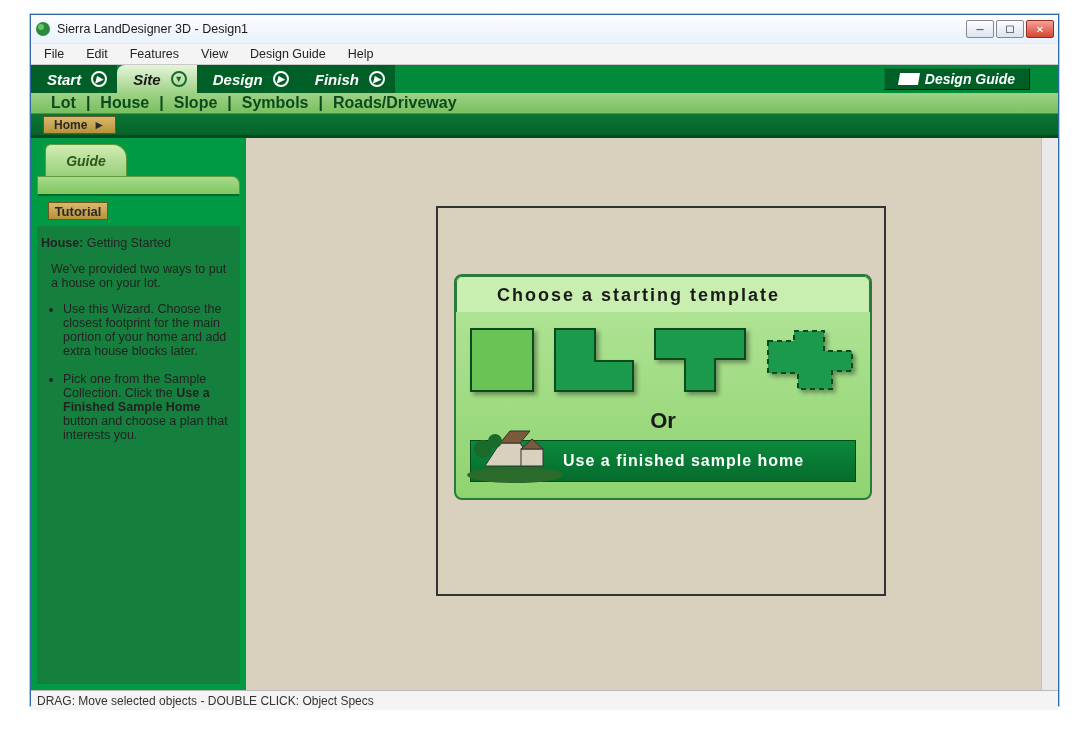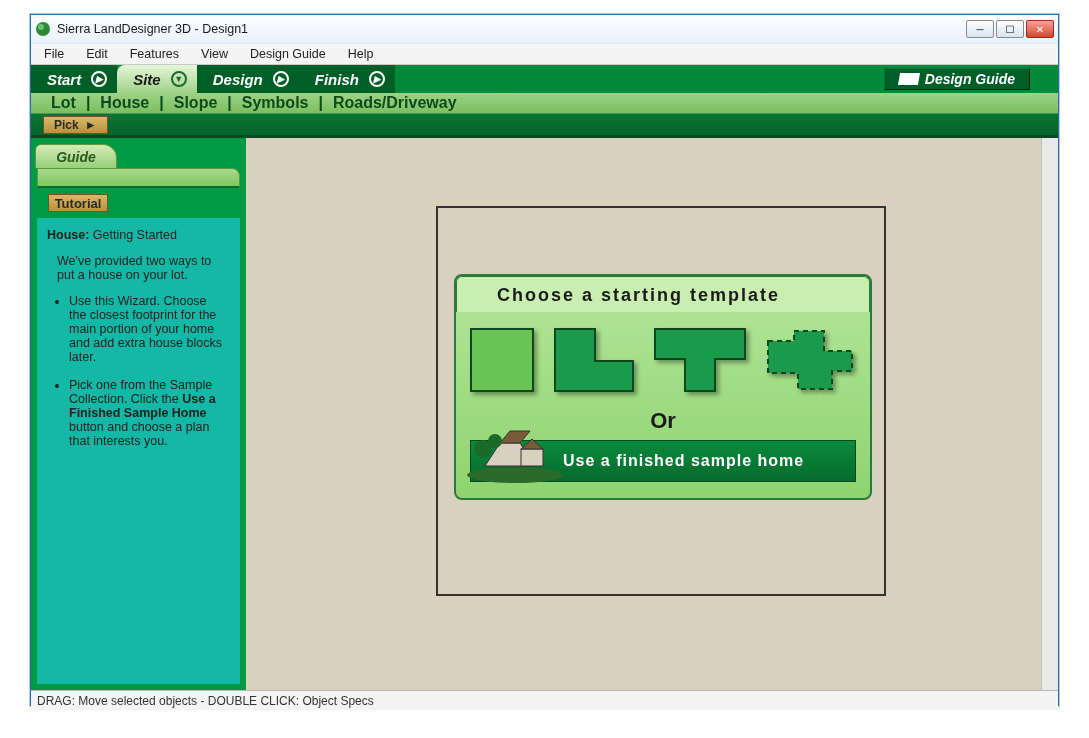--- a/index.html
+++ b/index.html
@@ -27,24 +27,24 @@
 .sub-tabs{height:20px;background:linear-gradient(#9ed286,#7abf5f);display:flex;align-items:center;padding:0 10px;gap:0;font-size:16px;font-weight:bold;color:#0a4a1c}
 .sub-tab{padding:0 10px;cursor:default}
 .sub-sep{color:#0a4a1c}
 
 .wizard-bar{height:24px;background:linear-gradient(#0a7535,#066329);display:flex;align-items:center;padding:0 12px;color:#fff;font-size:14px;border-top:1px solid #3e9a5c;border-bottom:2px solid #044a1e}
 .wizard-title{flex:1}
 .next-btn{background:linear-gradient(#d7b96b,#b8923a);border:1px solid #6b5520;padding:1px 10px;font-size:12px;font-weight:bold;color:#2a2a2a;display:flex;align-items:center;gap:6px;cursor:default}
 
 .work-area{height:553px;display:flex;background:#d9d1bd;border-top:1px solid #044a1e}
 .sidebar{width:215px;background:#009944;display:flex;flex-direction:column}
-.guide-tab{background:linear-gradient(#d2ecb4,#98cf7a);margin:6px 0 0 4px;width:82px;height:24px;border-radius:6px 14px 0 0;display:flex;align-items:center;justify-content:center;font-weight:bold;font-style:italic;color:#2c5a1c;font-size:14px;border:1px solid #5e9a3c;border-bottom:none}
+.guide-tab{background:linear-gradient(#d2ecb4,#98cf7a);margin:6px 0 0 14px;width:82px;height:32px;border-radius:6px 14px 0 0;display:flex;align-items:center;justify-content:center;font-weight:bold;font-style:italic;color:#2c5a1c;font-size:14px;border:1px solid #5e9a3c;border-bottom:none}
 .guide-body{background:linear-gradient(#a8d98b,#7fc760);margin:0 6px;height:20px;border-radius:0 8px 0 0;border:1px solid #5e9a3c;border-bottom:2px solid #046b2c}
 .tutorial-btn{margin:6px 0 6px 17px;width:60px;height:18px;background:linear-gradient(#d7b96b,#b8923a);border:1px solid #6b5520;font-size:13px;font-weight:bold;color:#2a2a2a;cursor:default}
-.guide-panel{background:#14b8a6;margin:0 6px 6px 6px;flex:1;padding:10px 10px;font-size:12.5px;color:#222;overflow:auto}
+.guide-panel{background:#15803d;margin:0 6px 6px 6px;flex:1;padding:10px 4px;font-size:12.5px;color:#222;overflow:auto}
 .guide-panel h4{font-size:12.5px;margin-bottom:12px}
 .guide-panel h4 span{font-weight:normal}
 .guide-intro{margin:5px 0 12px 10px}
 .guide-panel ul{padding-left:22px}
 .guide-panel li{margin-bottom:14px;padding-right:4px}
 
 .canvas{flex:1;position:relative;background:#d9d1bd}
 .template-box{position:absolute;left:190px;top:68px;width:450px;height:390px;border:2px solid #333;background:#d9d1bd}
 .template-inner{position:absolute;left:16px;top:66px;right:12px;background:linear-gradient(#b4e69a,#8fd370);border:2px solid #2a7a3c;border-radius:8px;padding:14px 14px 16px 14px}
 .template-header{position:relative;background:#c8eeb0;border:1px solid #2a7a3c;border-bottom:none;margin:-14px -14px 10px -14px;padding:8px 10px 6px 40px;border-radius:6px 6px 0 0;font-weight:bold;font-size:18px;letter-spacing:2px;color:#1a1a1a}
@@ -114,21 +114,21 @@
       <span class="sub-sep">|</span>
     <span class="sub-tab">Slope</span>
       <span class="sub-sep">|</span>
     <span class="sub-tab">Symbols</span>
       <span class="sub-sep">|</span>
     <span class="sub-tab">Roads/Driveway</span>
   </div>
 
   <div class="wizard-bar">
     <div class="next-btn">
-      <span>Pick</span>
+      <span>Home</span>
       <span>►</span>
     </div>
   </div>
 
   <div class="work-area">
     <div class="sidebar">
       <div class="guide-tab">Guide</div>
       <div class="guide-body"></div>
       <button class="tutorial-btn">Tutorial</button>
       <div class="guide-panel">

